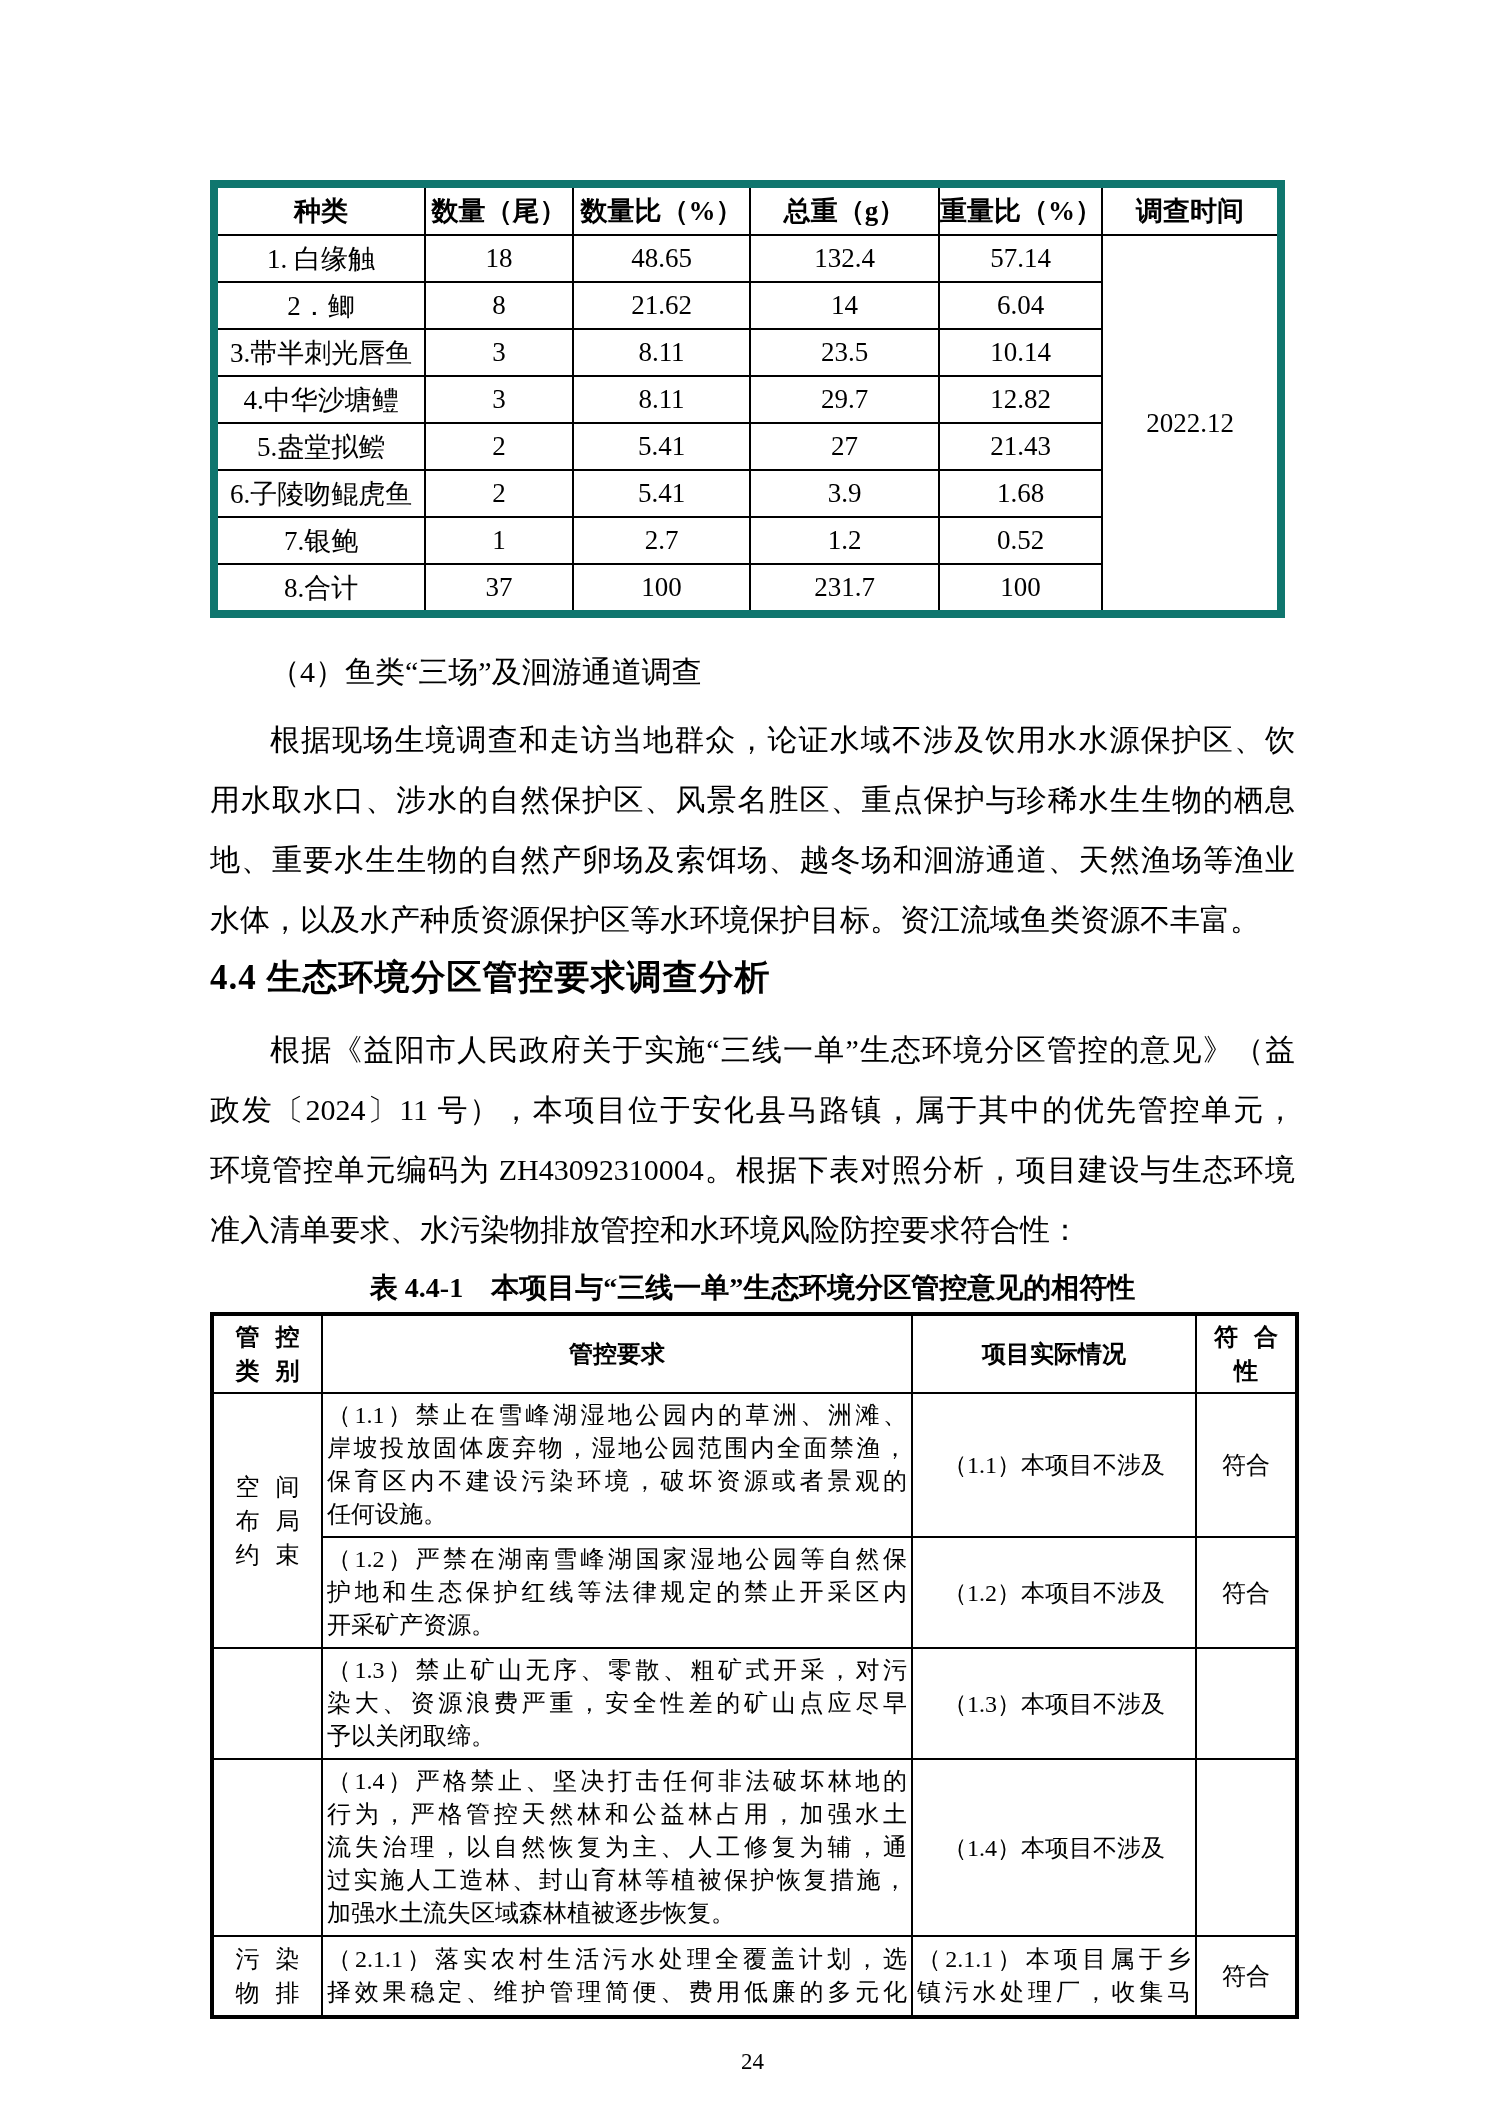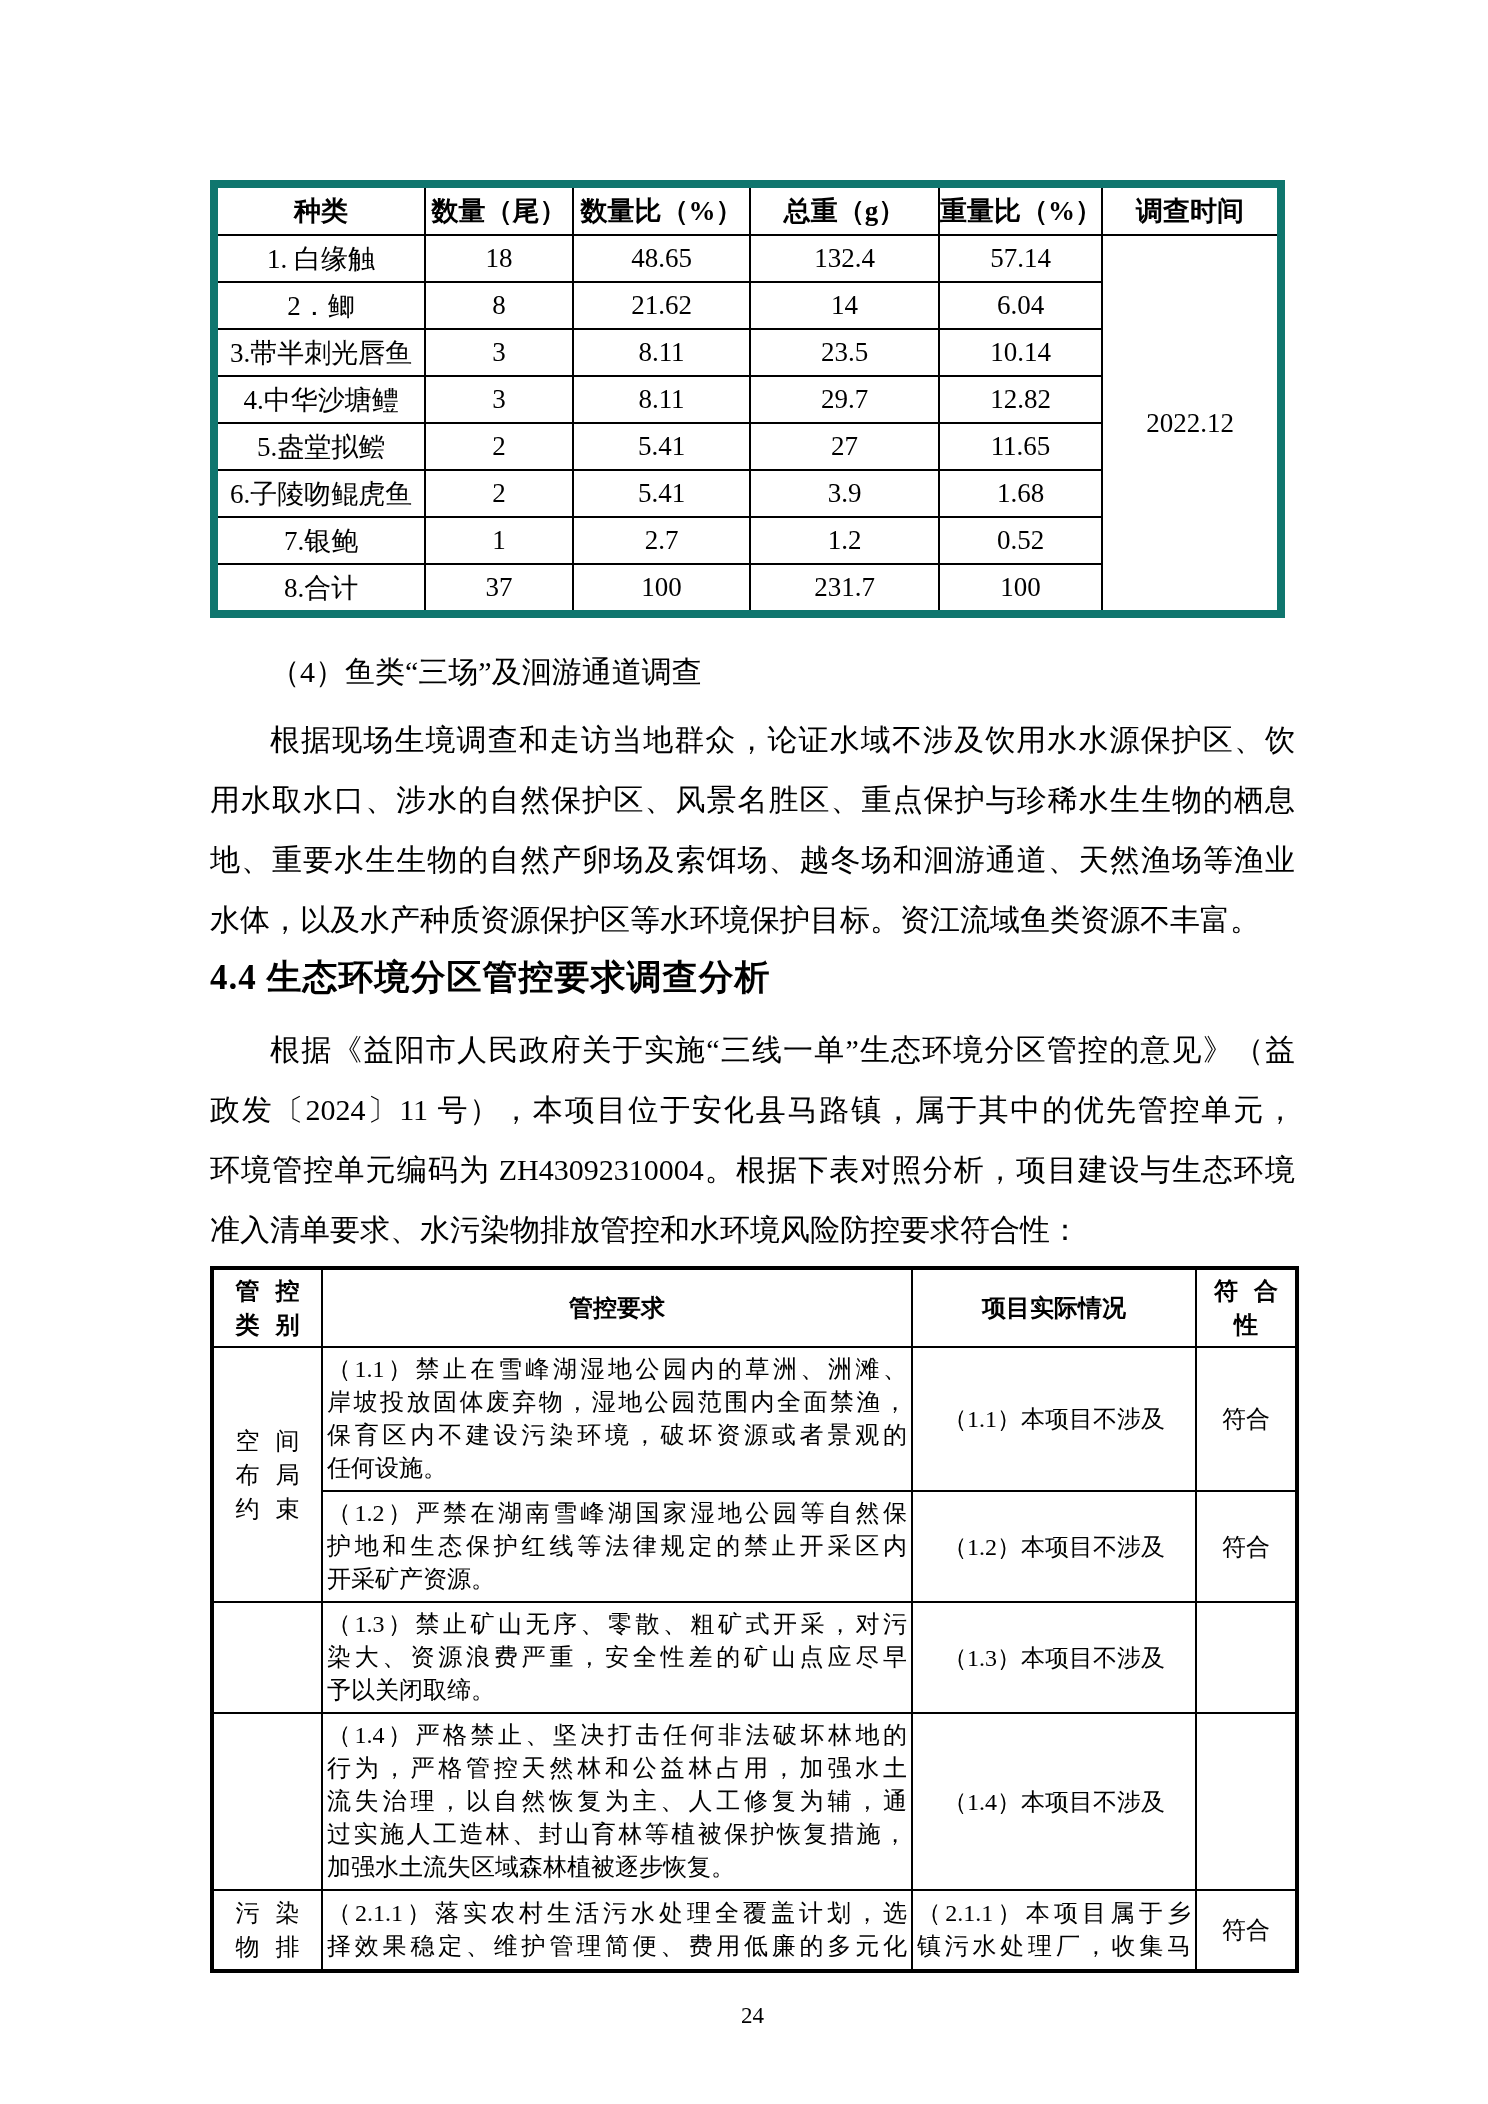--- a/index.html
+++ b/index.html
@@ -91,21 +91,21 @@
       <td>3</td>
       <td>8.11</td>
       <td>29.7</td>
       <td>12.82</td>
     </tr>
     <tr>
       <td>5.盎堂拟鲿</td>
       <td>2</td>
       <td>5.41</td>
       <td>27</td>
-      <td>11.65</td>
+      <td>21.43</td>
     </tr>
     <tr>
       <td>6.子陵吻鲲虎鱼</td>
       <td>2</td>
       <td>5.41</td>
       <td>3.9</td>
       <td>1.68</td>
     </tr>
     <tr>
       <td>7.银鲍</td>
@@ -135,20 +135,21 @@
 
   <div class="h44">4.4 生态环境分区管控要求调查分析</div>
 
   <div class="para">
     <div class="pline indent full">根据《益阳市人民政府关于实施“三线一单”生态环境分区管控的意见》（益</div>
     <div class="pline full">政发〔2024〕11 号），本项目位于安化县马路镇，属于其中的优先管控单元，</div>
     <div class="pline full">环境管控单元编码为 ZH43092310004。根据下表对照分析，项目建设与生态环境</div>
     <div class="pline">准入清单要求、水污染物排放管控和水环境风险防控要求符合性：</div>
   </div>
 
+  <div class="caption">表 4.4-1　本项目与“三线一单”生态环境分区管控意见的相符性</div>
 
   <table class="t2">
     <colgroup>
       <col style="width:110px">
         <col style="width:590px">
         <col style="width:284px">
         <col style="width:101px">
     </colgroup>
     <tbody>
         <tr>

